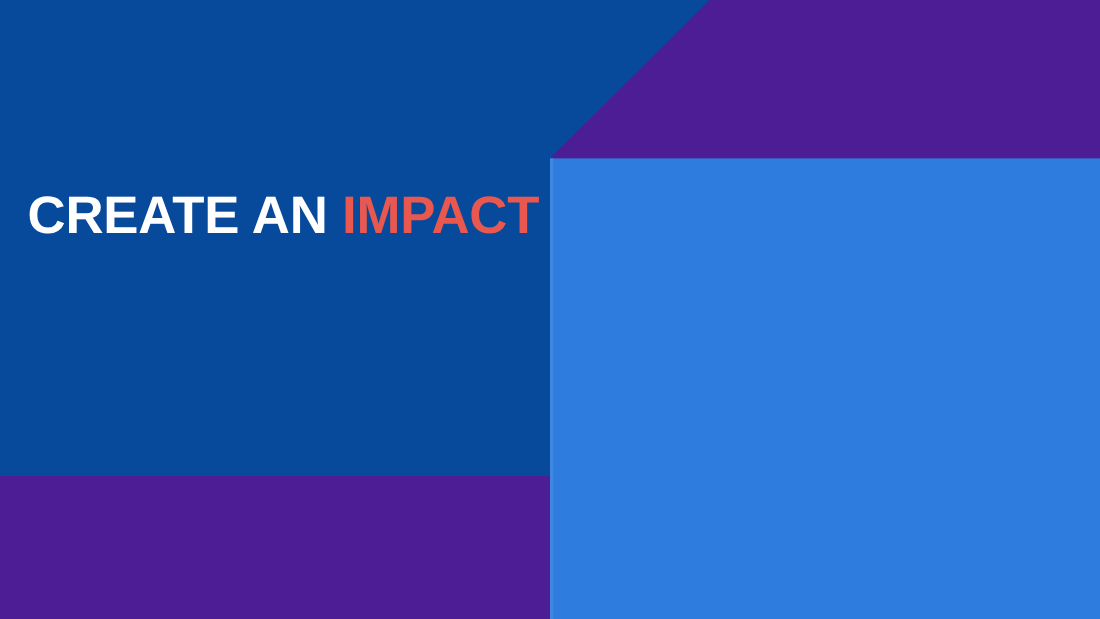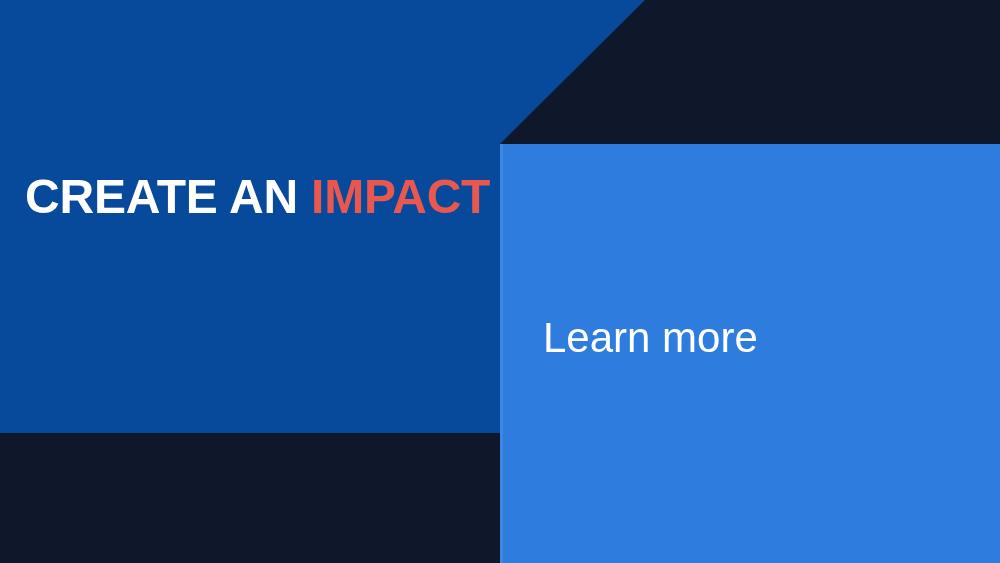--- a/index.html
+++ b/index.html
@@ -7,21 +7,21 @@
     margin: 0;
     padding: 0;
     background: #ffffff;
   }
 
   #slide {
     position: relative;
     width: 1000px;
     height: 563px;
     overflow: hidden;
-    background: #0f172a;
+    background: #4c1d95;
     font-family: "Liberation Sans", sans-serif;
     -webkit-font-smoothing: antialiased;
   }
 
   
 
   .shape-dark {
     position: absolute;
     left: 0;
     top: 0;
@@ -102,16 +102,15 @@
 
   <div class="shape-light"></div>
 
   <div class="shape-light-edge"></div>
 
   <h1 class="headline">
     <span class="headline-line"><span class="tx-white">CREATE AN </span><span class="tx-red">IMPACT</span></span>
   </h1>
 
   <div class="cta">
-    <span class="cta-line">Learn more</span>
   </div>
 
 </div>
 
 </body></html>

